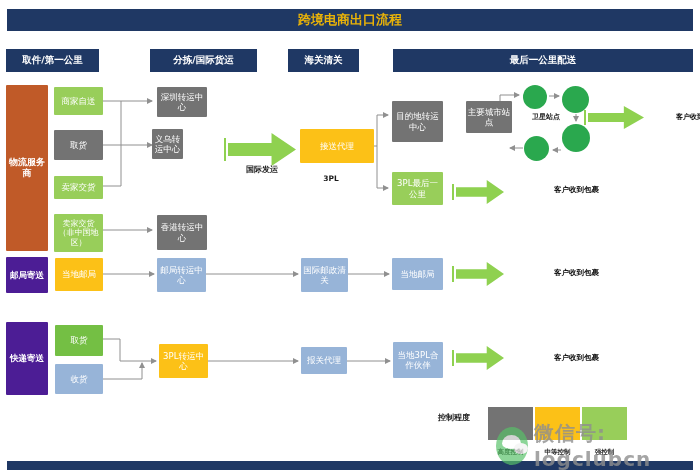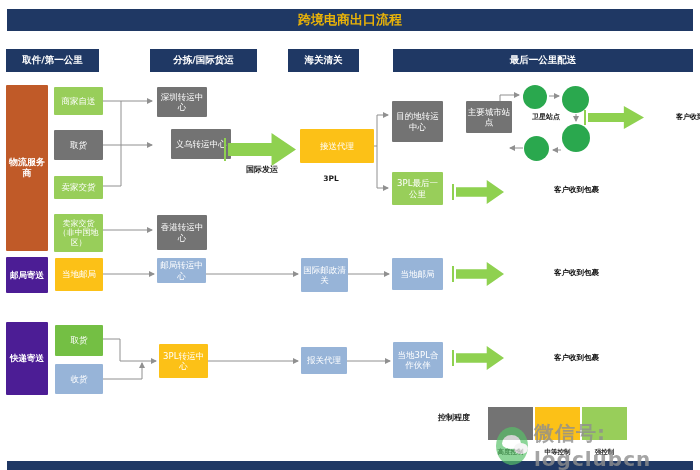--- a/index.html
+++ b/index.html
@@ -85,21 +85,21 @@
 
   <div class="box orange rowlabel" style="left:6px;top:85px;width:42px;height:166px;">物流服务商</div>
   <div class="box graybx rowlabel" style="left:6px;top:257px;width:42px;height:36px;font-size:8.5px;">邮局寄送</div>
   <div class="box graybx rowlabel" style="left:6px;top:322px;width:42px;height:73px;font-size:8.5px;">快递寄送</div>
 
   <div class="box glight" style="left:54px;top:87px;width:49px;height:28px;">商家自送</div>
   <div class="box gdark" style="left:54px;top:130px;width:49px;height:30px;">取货</div>
   <div class="box glight" style="left:54px;top:176px;width:49px;height:23px;">卖家交货</div>
   <div class="box glight" style="left:54px;top:214px;width:49px;height:38px;font-size:8px;">卖家交货（非中国地区）</div>
   <div class="box gdark" style="left:157px;top:87px;width:50px;height:30px;">深圳转运中心</div>
-  <div class="box gdark" style="left:171px;top:129px;width:60px;height:30px;">义乌转运中心</div>
+  <div class="box gdark" style="left:152px;top:129px;width:31px;height:30px;">义乌转运中心</div>
   <div class="box gdark" style="left:157px;top:215px;width:50px;height:35px;">香港转运中心</div>
 
   <div class="barrow" style="left:228px;top:133px;width:68px;height:33px;"></div>
   <div class="tail" style="left:224px;top:138px;height:23px;"></div>
   <div class="slabel" style="left:230px;top:164px;width:64px;">国际发运</div>
 
   <div class="box yellow" style="left:300px;top:129px;width:74px;height:34px;">接送代理</div>
   <div class="slabel" style="left:300px;top:174px;width:62px;font-size:7.5px;">3PL</div>
 
   <div class="box gdark" style="left:392px;top:101px;width:51px;height:41px;">目的地转运中心</div>
@@ -114,21 +114,21 @@
 
   <div class="barrow" style="left:588px;top:106px;width:56px;height:23px;"></div>
   <div class="tail" style="left:584px;top:110px;height:15px;"></div>
   <div class="cust" style="left:648px;top:112px;font-size:7px;">客户收到包裹</div>
 
   <div class="barrow" style="left:456px;top:180px;width:48px;height:24px;"></div>
   <div class="tail" style="left:452px;top:184px;height:16px;"></div>
   <div class="cust" style="left:526px;top:185px;">客户收到包裹</div>
 
   <div class="box yellow" style="left:55px;top:258px;width:48px;height:33px;">当地邮局</div>
-  <div class="box blue" style="left:157px;top:258px;width:49px;height:25px;">邮局转运中心</div>
+  <div class="box blue" style="left:157px;top:258px;width:49px;height:34px;">邮局转运中心</div>
   <div class="box blue" style="left:301px;top:258px;width:47px;height:34px;">国际邮政清关</div>
   <div class="box blue" style="left:392px;top:258px;width:51px;height:32px;">当地邮局</div>
   <div class="barrow" style="left:456px;top:262px;width:48px;height:24px;"></div>
   <div class="tail" style="left:452px;top:266px;height:16px;"></div>
   <div class="cust" style="left:526px;top:268px;">客户收到包裹</div>
 
   <div class="box gmid" style="left:55px;top:325px;width:48px;height:31px;">取货</div>
   <div class="box blue" style="left:55px;top:364px;width:48px;height:30px;">收货</div>
   <div class="box yellow" style="left:159px;top:344px;width:49px;height:34px;">3PL转运中心</div>
   <div class="box blue" style="left:301px;top:347px;width:46px;height:27px;text-align:center;">报关代理</div>

